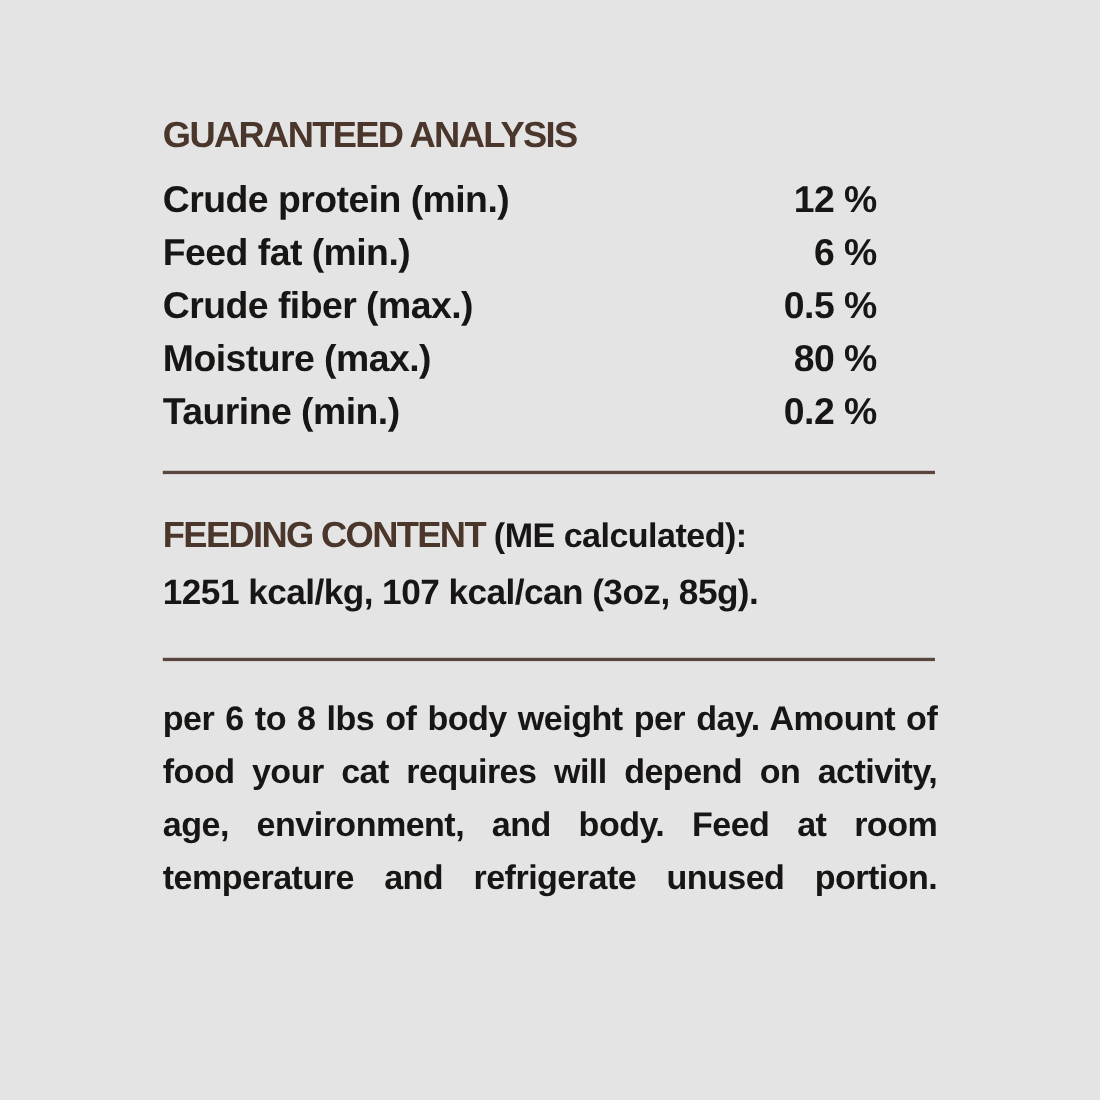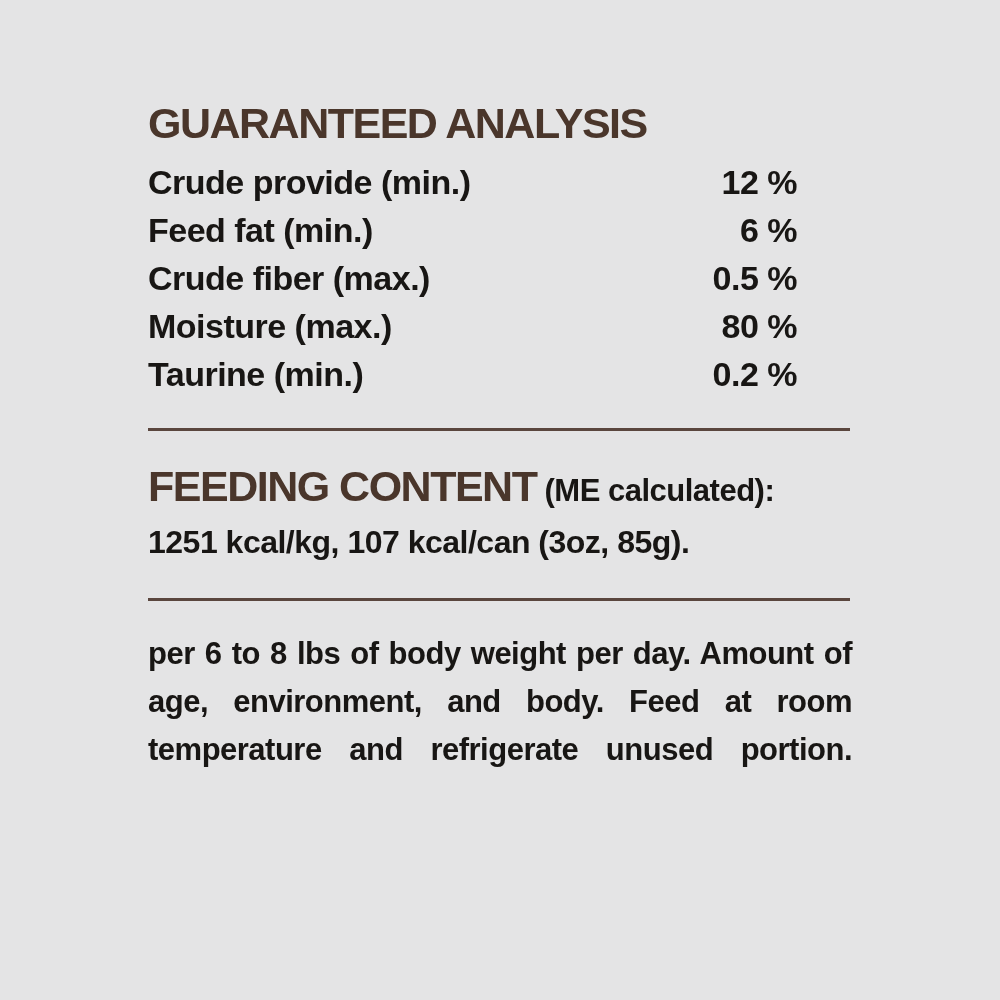--- a/index.html
+++ b/index.html
@@ -20,21 +20,21 @@
   }
   .section {
     position: absolute;
     left: 148px;
     width: 704px;
     color: #181614;
   }
   .section-title {
     color: #4a362b;
     font-weight: 700;
-    font-size: 43px;
+    font-size: 33px;
     letter-spacing: -1.5px;
   }
   
   .ga-section { top: 104px; }
   .ga-title {
     margin: 0 0 16px 0;
     line-height: 38px;
   }
   .ga-row {
     display: flex;
@@ -91,21 +91,21 @@
 </style>
 </head>
 <body>
 
 <div class="label-panel">
 
   <section class="section ga-section">
     <h2 class="section-title ga-title">GUARANTEED ANALYSIS</h2>
     <div>
       <div class="ga-row">
-        <span class="ga-label">Crude provide (min.)</span>
+        <span class="ga-label">Crude protein (min.)</span>
         <span class="ga-value">12 %</span>
       </div>
       <div class="ga-row">
         <span class="ga-label">Feed fat (min.)</span>
         <span class="ga-value">6 %</span>
       </div>
       <div class="ga-row">
         <span class="ga-label">Crude fiber (max.)</span>
         <span class="ga-value">0.5 %</span>
       </div>
@@ -127,17 +127,18 @@
       <span class="section-title">FEEDING CONTENT</span>
       <span>(ME calculated):</span>
     </div>
     <div class="cal-values">1251 kcal/kg, 107 kcal/can (3oz, 85g).</div>
   </section>
 
   <hr class="divider divider-2">
 
   <section class="section feed-section">
     <div class="feed-line">per 6 to 8 lbs of body weight per day. Amount of</div>
+    <div class="feed-line">food your cat requires will depend on activity,</div>
     <div class="feed-line">age, environment, and body. Feed at room</div>
     <div class="feed-line">temperature and refrigerate unused portion.</div>
   </section>
 
 </div>
 
 </body></html>

